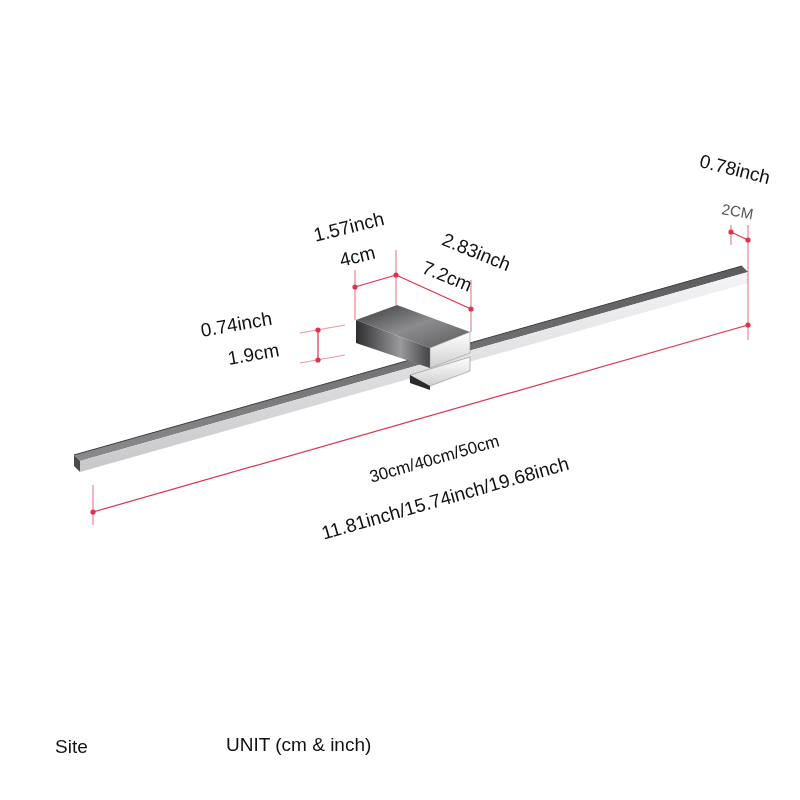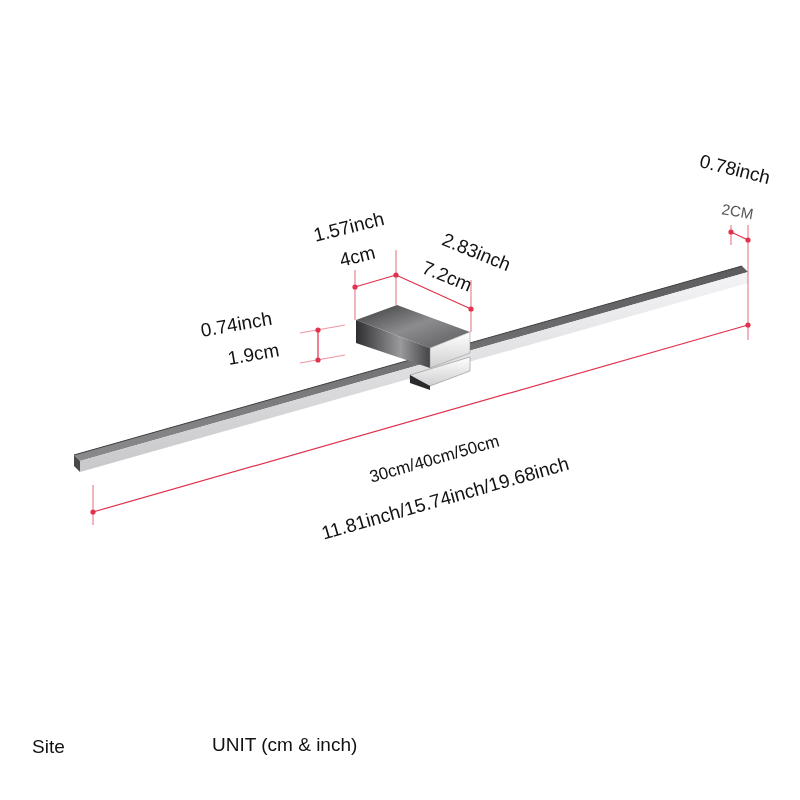--- a/index.html
+++ b/index.html
@@ -1,19 +1,19 @@
 <!DOCTYPE html>
 <html><head>
   <meta charset="utf-8">
   <style>
     html, body { margin: 0; padding: 0; background: #ffffff; }
     body { width: 800px; height: 800px; position: relative; overflow: hidden; font-family: "Liberation Sans", sans-serif; color: #111; }
     svg.drawing { position: absolute; left: 0; top: 0; width: 800px; height: 800px; }
     .lbl { position: absolute; white-space: nowrap; font-family: "Liberation Sans", sans-serif; color: #111; transform-origin: left center; }
-    .footer-text { position: absolute; font-size: 19px; color: #111; font-family: "Liberation Sans", sans-serif; }
+    .footer-text { position: absolute; font-size: 19px; color: #111; font-family: "Liberation Sans", sans-serif; margin-left: 23px; }
   </style>
 </head>
 <body>
 
 <svg class="drawing" viewBox="0 0 800 800" xmlns="http://www.w3.org/2000/svg">
   <defs>
     <linearGradient id="barTop" x1="0" y1="0" x2="0" y2="1">
       <stop offset="0" stop-color="#5c5c5e"></stop>
       <stop offset="1" stop-color="#8a8a8c"></stop>
     </linearGradient>
@@ -91,13 +91,13 @@
 <div class="lbl" style="left:443px;top:228px;font-size:19px;transform:rotate(22deg);">2.83inch</div>
 <div class="lbl" style="left:423px;top:256px;font-size:19px;transform:rotate(22deg);">7.2cm</div>
 
 <div class="lbl" style="left:201px;top:320px;font-size:19px;transform:rotate(-10deg);">0.74inch</div>
 <div class="lbl" style="left:228px;top:348px;font-size:19px;transform:rotate(-10deg);">1.9cm</div>
 
 <div class="lbl" style="left:370px;top:468px;font-size:17px;transform:rotate(-16deg);">30cm/40cm/50cm</div>
 <div class="lbl" style="left:322px;top:523px;font-size:19px;transform:rotate(-16deg);">11.81inch/15.74inch/19.68inch</div>
 
 <div class="footer-text" style="left:32px;top:736px;">Site</div>
-<div class="footer-text" style="left:212px;top:734px;">UNIT (cm &amp; inch)</div>
+<div class="footer-text" style="left:203px;top:734px;">UNIT (cm &amp; inch)</div>
 
 </body></html>

